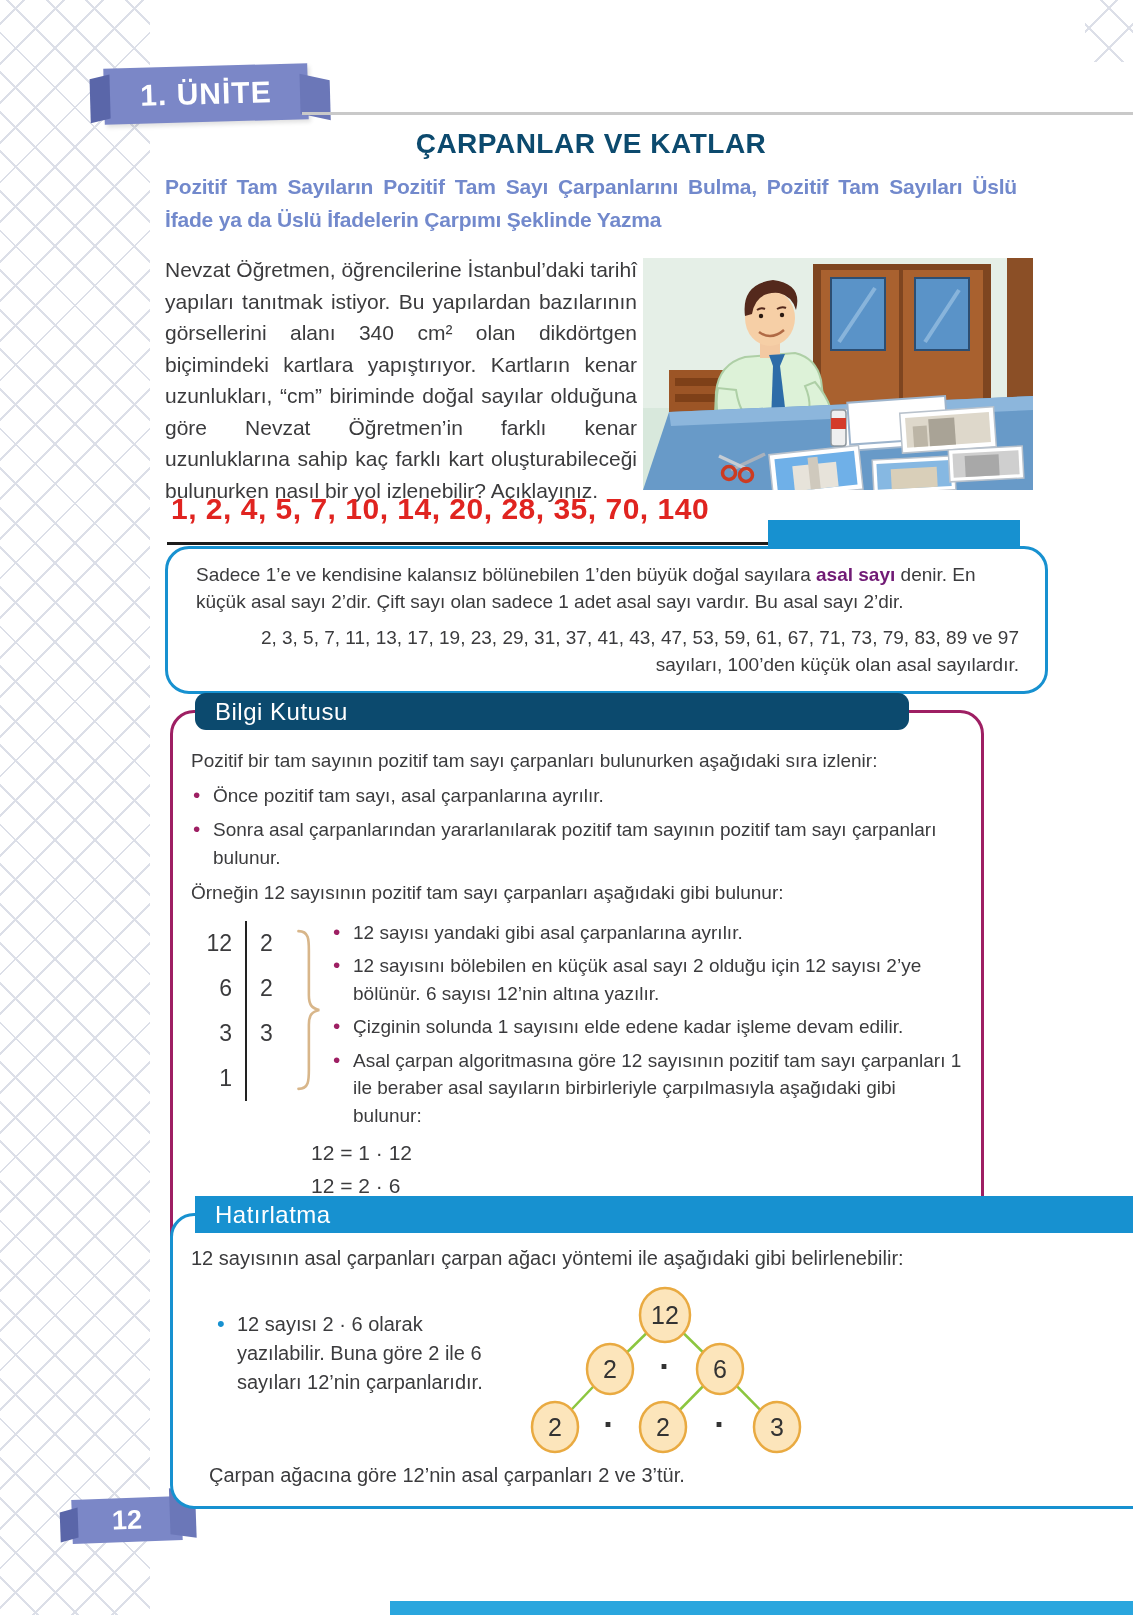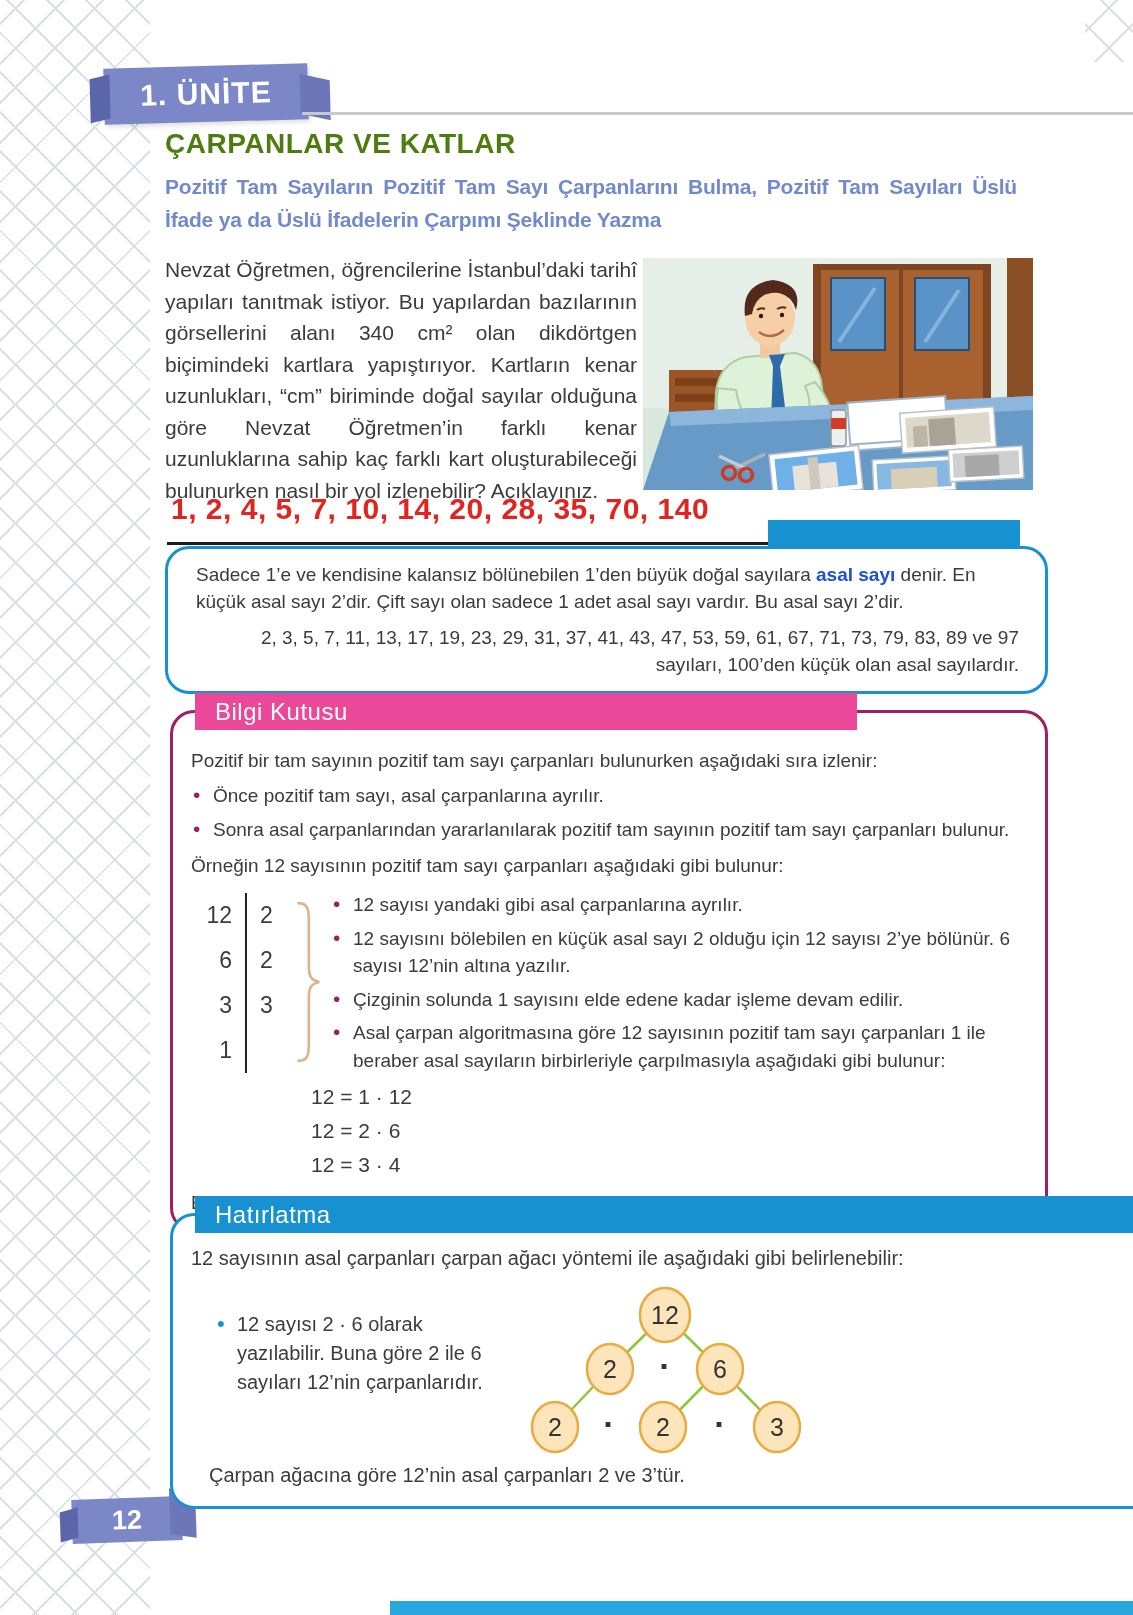--- a/index.html
+++ b/index.html
@@ -31,21 +31,21 @@
     background:#5a66a9; transform:skewY(-12deg); z-index:-1;
   }
   .unit-badge::after {
     content:""; position:absolute; right:-22px; top:14px; width:30px; height:40px;
     background:#6b77b8; transform:skewY(14deg); z-index:-1;
   }
   .top-rule { position:absolute; left:302px; top:112px; right:0; height:3px; background:#c9c9c9; }
 
   .main-title {
     position:absolute; left:165px; top:128px; width:852px;
-    font-size:28px; font-weight:bold; color:#4d7c0f; letter-spacing:.5px;
+    text-align:center; font-size:28px; font-weight:bold; color:#0c4a6e; letter-spacing:.5px;
   }
   .subtitle {
     position:absolute; left:165px; top:171px; width:852px;
     font-size:21px; font-weight:bold; color:#7289cc; line-height:1.55;
     text-align:justify; text-align-last:left; letter-spacing:-0.2px;
   }
   .intro-text {
     position:absolute; left:165px; top:254px; width:472px;
     font-size:21px; line-height:1.5; text-align:justify; text-align-last:left;
   }
@@ -59,31 +59,31 @@
   .blue-tab { position:absolute; left:768px; top:520px; width:252px; height:27px; background:#1791d0; }
 
   
   .rbox { position:absolute; background:#fff; border-radius:24px; }
   .prime-box {
     left:165px; top:546px; width:883px; min-height:136px;
     border:3.5px solid #1791d0; padding:13px 26px 12px 28px;
     font-size:19px; line-height:1.42;
   }
   .prime-box p + p { margin-top:9px;text-align:right; }
-  .term { color:#1d4ed8; font-weight:bold; }
+  .term { color:#701a75; font-weight:bold; }
 
   .box-header {
     position:absolute; height:37px; display:flex; align-items:center;
     color:#fff; font-size:24px; padding-left:20px; letter-spacing:.5px; z-index:3;
   }
-  .bilgi-header { left:195px; top:693px; width:662px; background:#ec4899; }
+  .bilgi-header { left:195px; top:693px; width:714px; background:#0c4a6e;border-radius:11px; }
   .hat-header   { left:195px; top:1196px; width:1032px; background:#1791d0; }
 
   .bilgi-box {
-    left:170px; top:710px; width:878px; min-height:478px;
+    left:170px; top:710px; width:814px; min-height:478px;
     border:3.5px solid #9e1f63; padding:26px 16px 12px 18px;
     font-size:19px; line-height:1.45; z-index:2;
   }
   .hat-box {
     left:170px; top:1213px; width:1124px; min-height:296px;
     border:3.5px solid #1791d0; padding:28px 18px 12px 18px;
     font-size:20px; line-height:1.45; z-index:2;
   }
 
   .dot-list { list-style:none; }

